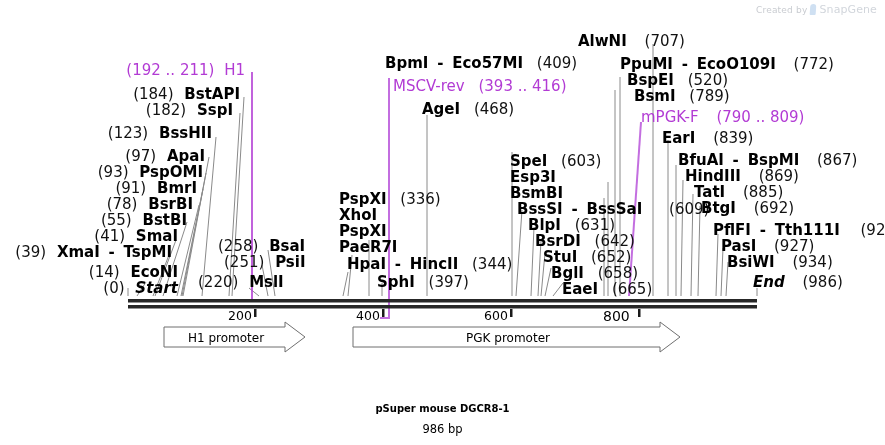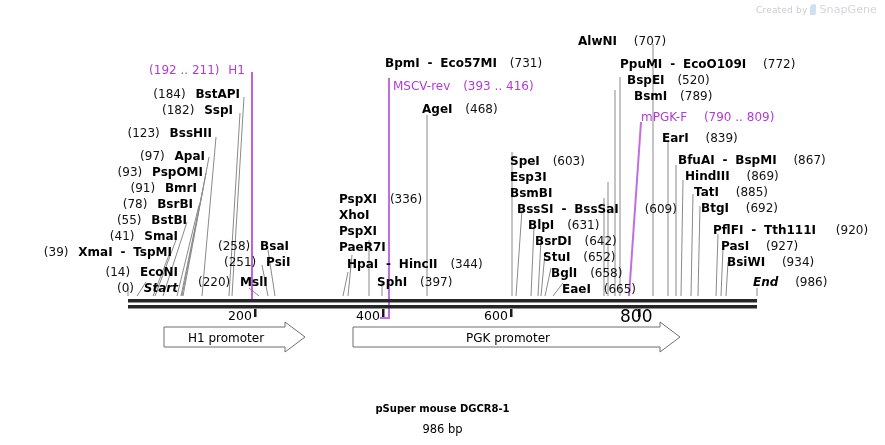--- a/index.html
+++ b/index.html
@@ -24,21 +24,21 @@
     display:inline-block;width:6px;height:11px;
     background:#cfe0f2;border-radius:3px 3px 1px 1px;
     transform:skewX(-4deg);
   }
   .credit .sg-name{font-size:11px;color:#d2d6dc;letter-spacing:.1px;}
 
   
   .lbl{
     position:absolute;
     white-space:nowrap;
-    font-size:12px;
+    font-size:15px;
     line-height:12px;
     color:#000;
   }
   .lbl .enz{font-weight:bold;}
   .lbl .pos{font-weight:normal;color:#111;}
   .lbl .dash{font-weight:bold;}
   .lbl.right{transform:translateX(-100%);}
   .lbl.feat{color:#b23bd4;font-weight:normal;}
   .lbl.feat .enz{font-weight:normal;}
   .lbl.start-end .enz{font-style:italic;font-weight:bold;}
@@ -223,21 +223,21 @@
 </div>
 <div class="lbl" style="left:198px;top:276px;">
   <span class="pos">(220)</span>
   <span class="enz" style="padding-left:6px;">MslI</span>
 </div>
 
 <div class="lbl" style="left:385px;top:57px;">
   <span class="enz">BpmI</span>
   <span class="dash" style="padding:0 4px;">-</span>
   <span class="enz">Eco57MI</span>
-  <span class="pos" style="padding-left:9px;">(731)</span>
+  <span class="pos" style="padding-left:9px;">(409)</span>
 </div>
 <div class="lbl feat" style="left:393px;top:80px;">
   <span>MSCV-rev</span>
   <span style="padding-left:9px;">(393 .. 416)</span>
 </div>
 <div class="lbl" style="left:422px;top:103px;">
   <span class="enz">AgeI</span>
   <span class="pos" style="padding-left:9px;">(468)</span>
 </div>
 <div class="lbl" style="left:339px;top:193px;">
@@ -360,19 +360,19 @@
   <span class="pos" style="padding-left:13px;">(934)</span>
 </div>
 <div class="lbl start-end" style="left:753px;top:276px;">
   <span class="enz">End</span>
   <span class="pos" style="padding-left:13px;font-style:normal;">(986)</span>
 </div>
 
 <div class="lbl" style="left:228px;top:310px;font-size:12.5px;">200</div>
 <div class="lbl" style="left:356px;top:310px;font-size:12.5px;">400</div>
 <div class="lbl" style="left:484px;top:310px;font-size:12.5px;">600</div>
-<div class="lbl" style="left:620px;top:310px;font-size:17px;">800</div>
+<div class="lbl" style="left:603px;top:310px;font-size:14px;">800</div>
 
 <div class="arrow-label" style="left:164px;top:329px;width:124px;">H1 promoter</div>
 <div class="arrow-label" style="left:353px;top:329px;width:310px;">PGK promoter</div>
 
 <div class="title" style="top:403px;">pSuper mouse DGCR8-1</div>
 <div class="subtitle" style="top:422px;">986 bp</div>
 
 </body></html>

